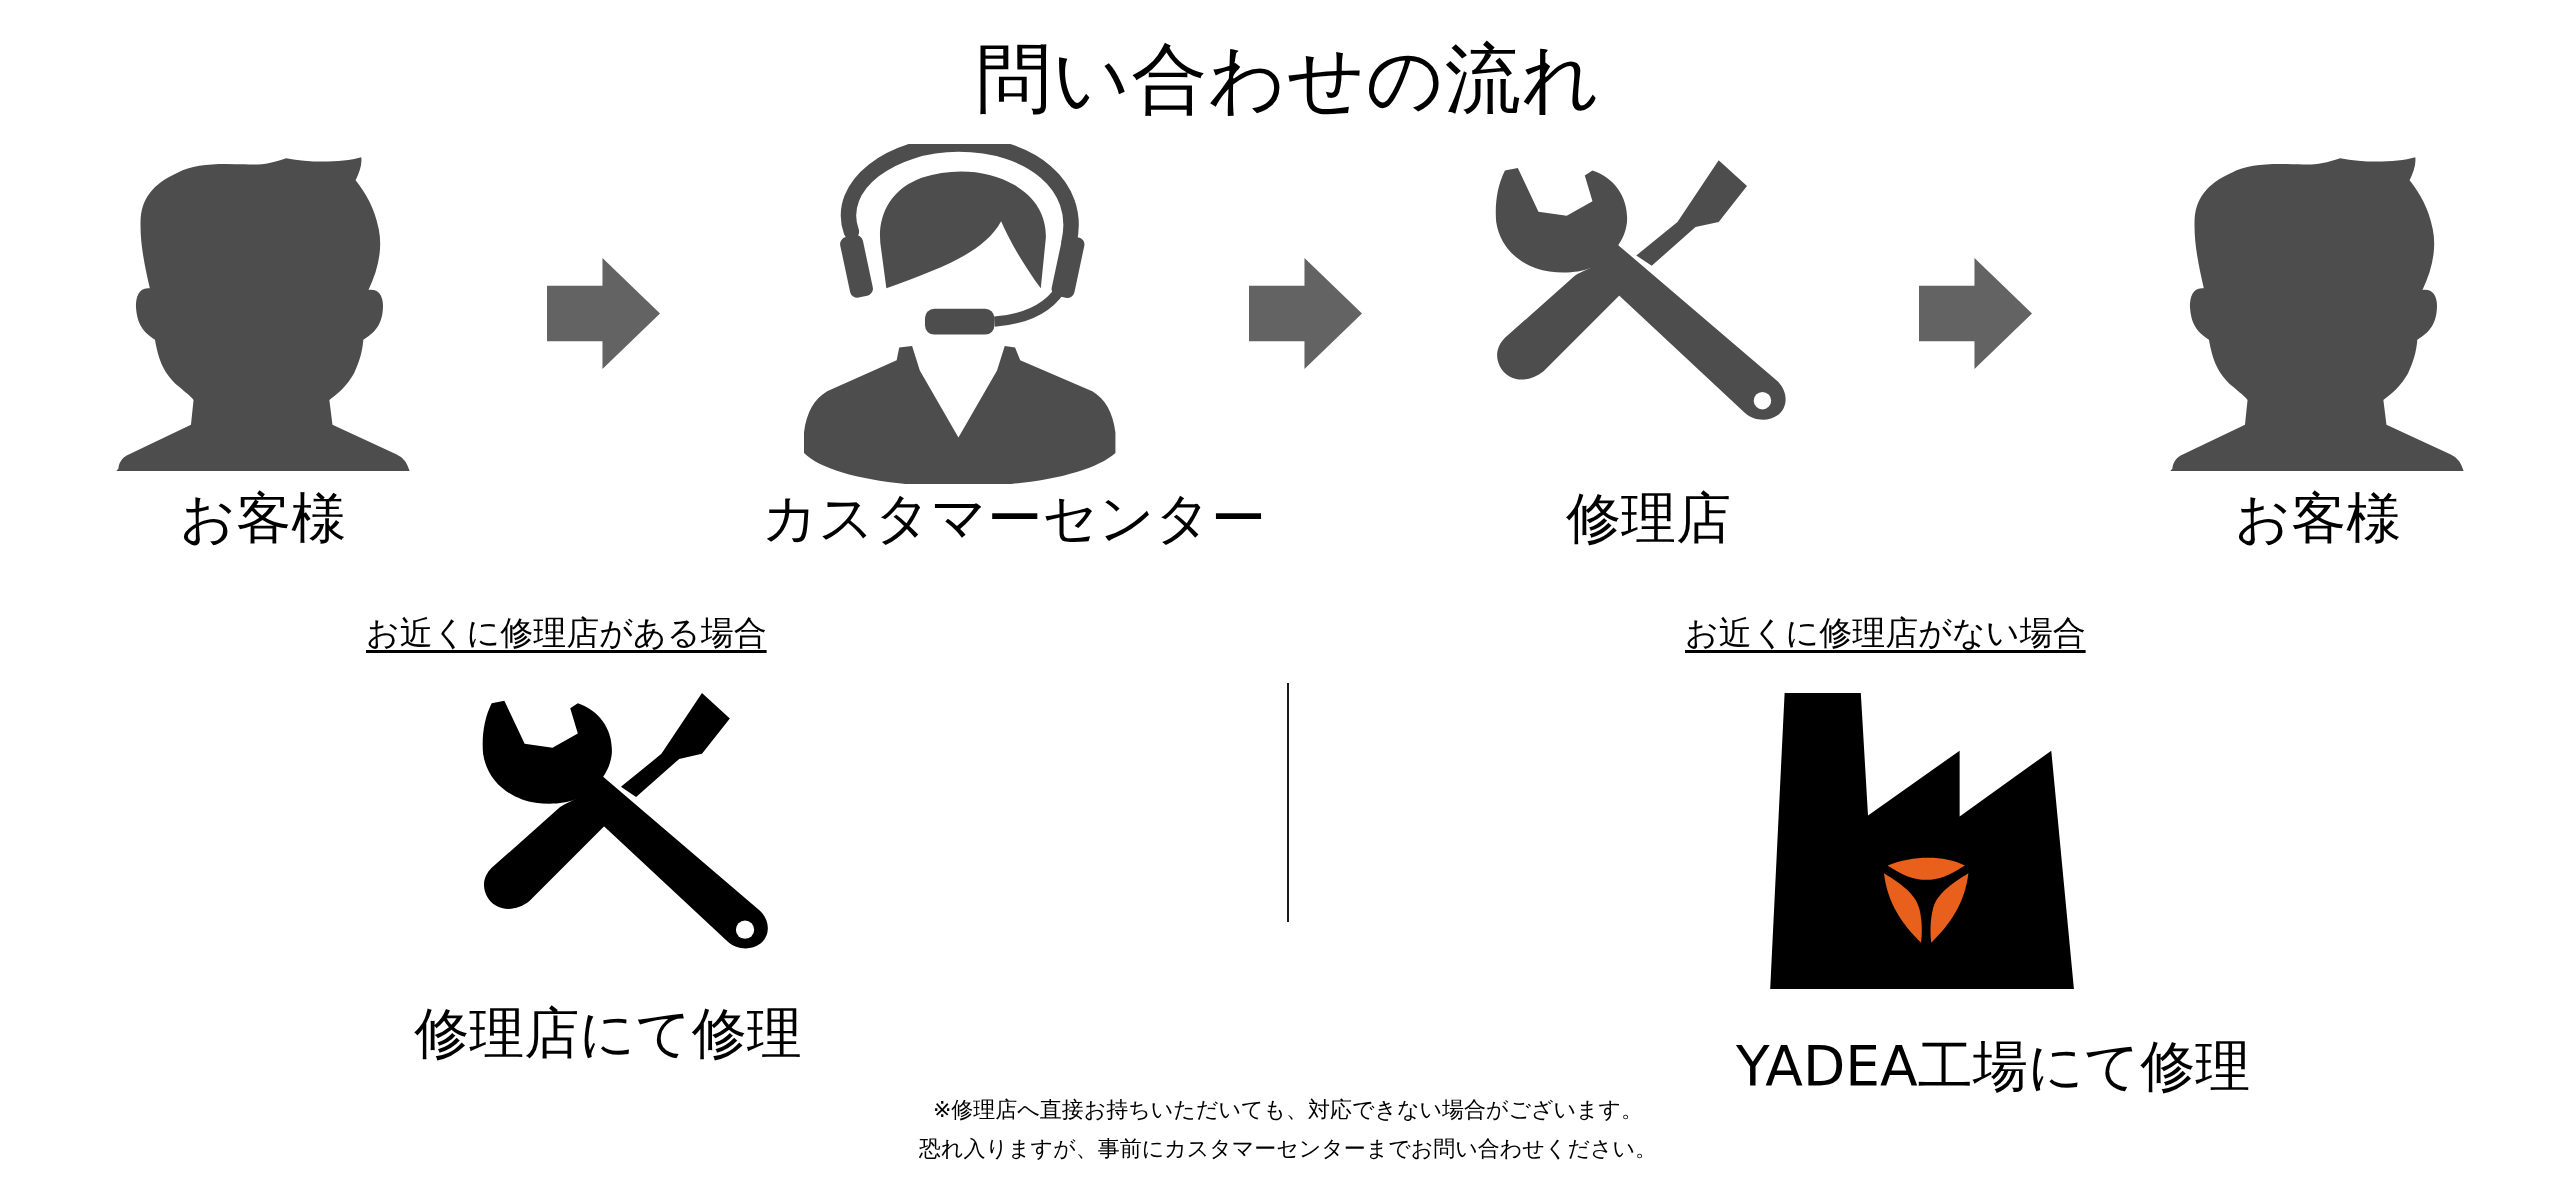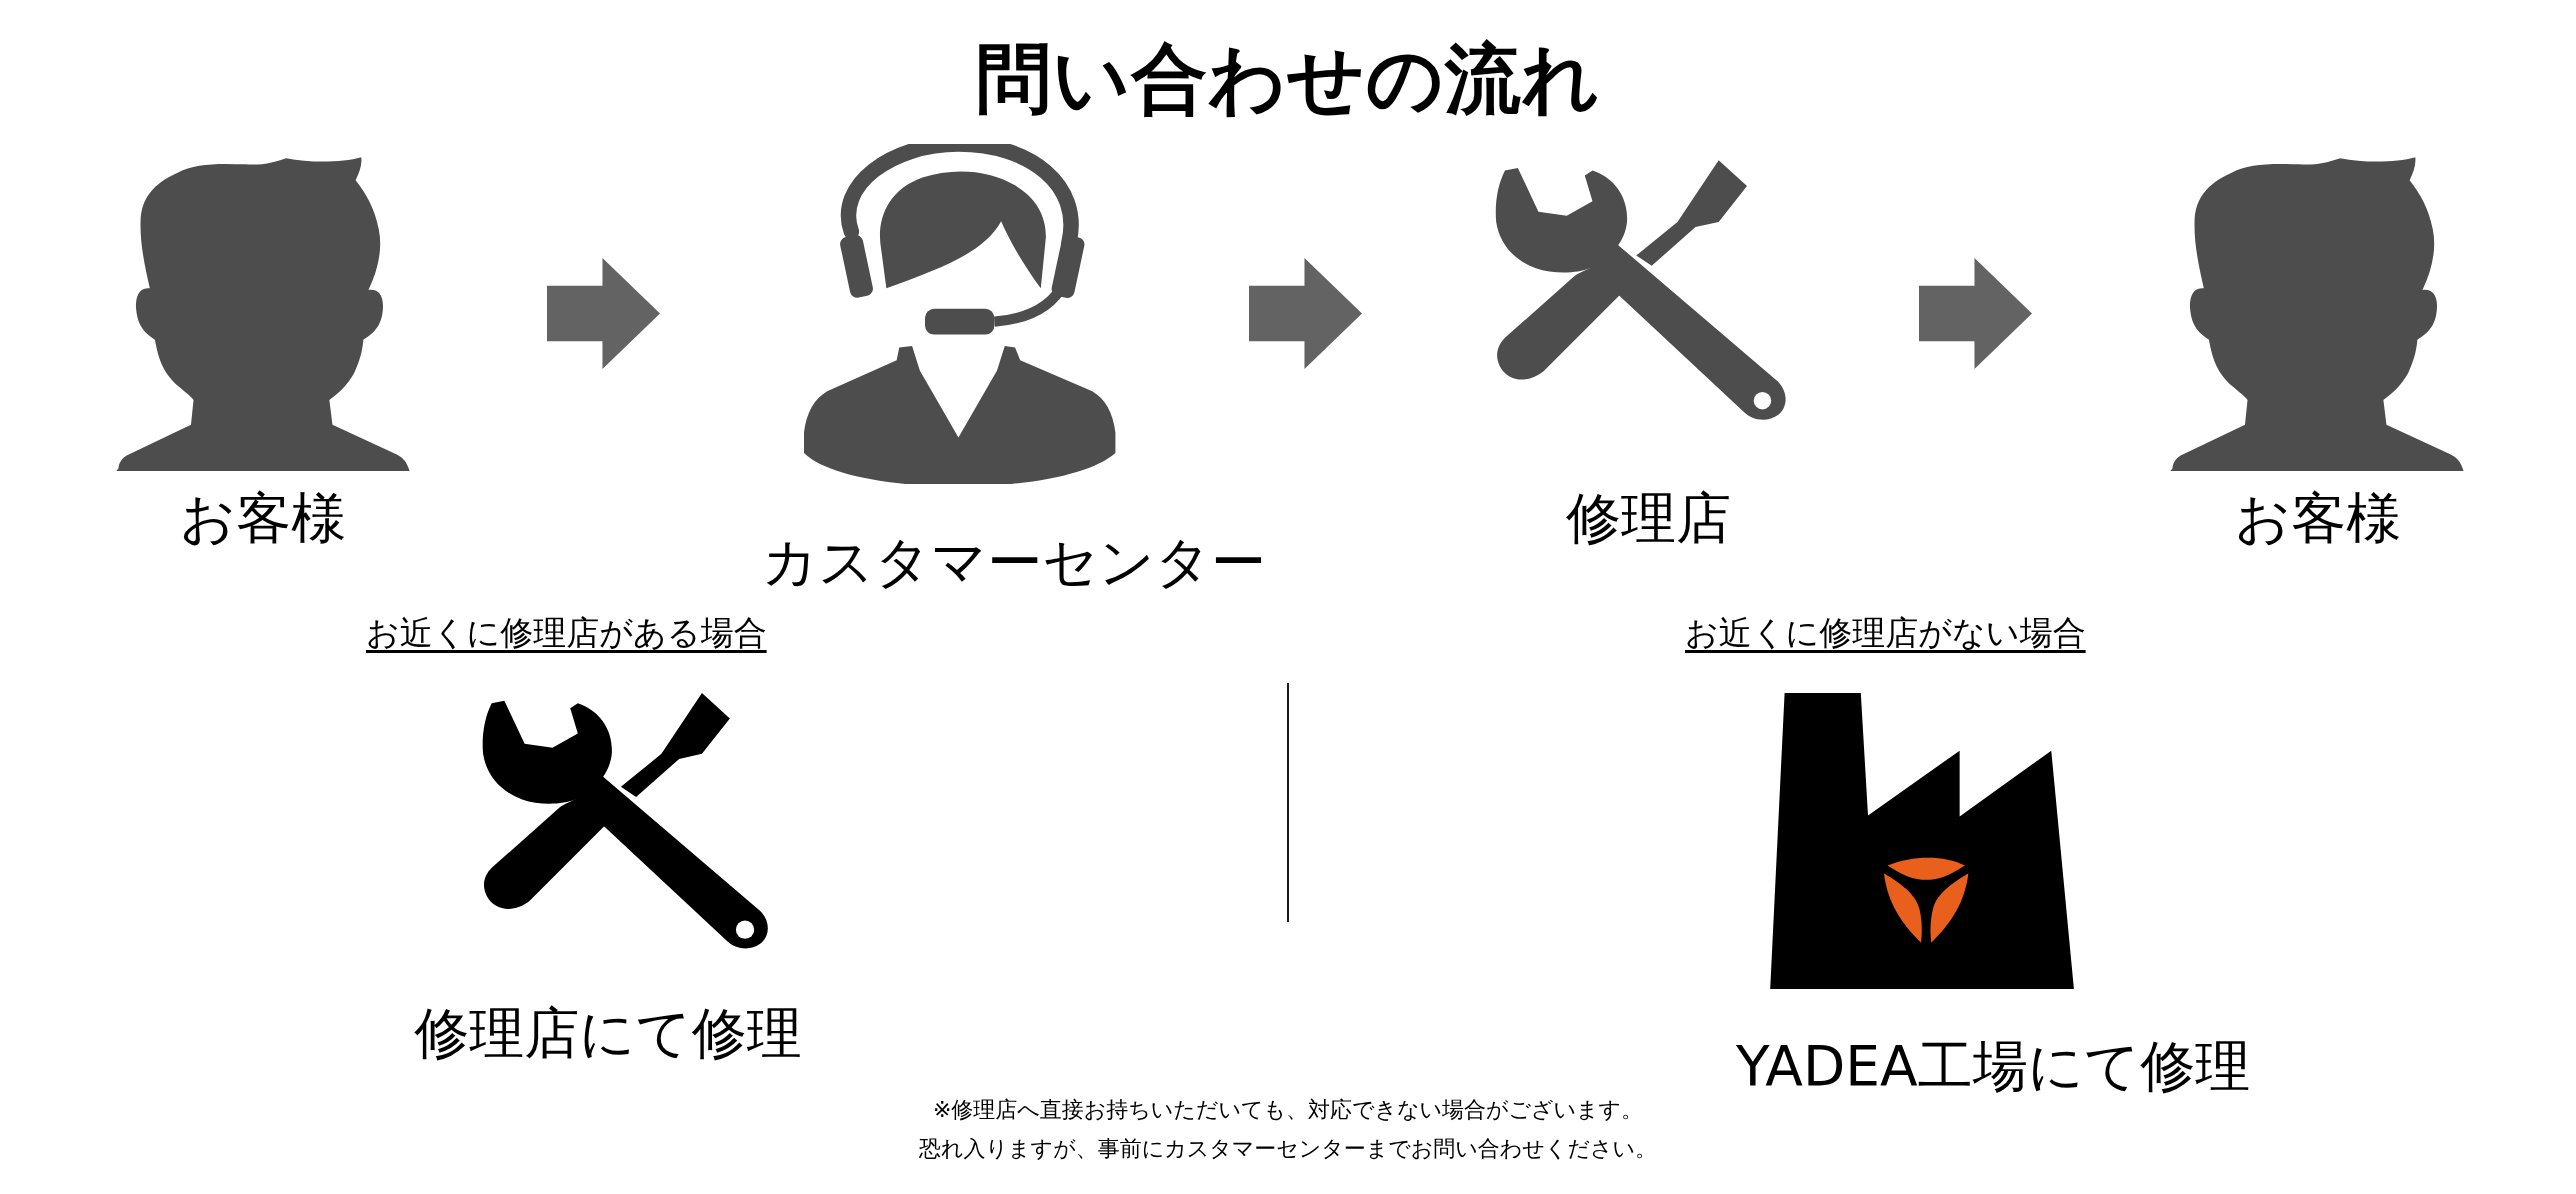--- a/index.html
+++ b/index.html
@@ -14,21 +14,21 @@
       overflow: hidden;
       font-family: "DejaVu Sans", "Liberation Sans", sans-serif;
       color: #000000;
     }
     .abs { position: absolute; }
     .title {
       left: 0; width: 2576px; top: 32px;
       text-align: center;
       font-size: 76px;
       line-height: 93px;
-      font-weight: bold;
+      font-weight: normal;
       letter-spacing: 1px;
     }
     .icon svg { width: 100%; height: 100%; display: block; }
     .label {
       text-align: center;
       font-size: 55px;
       line-height: 52px;
       white-space: nowrap;
     }
     .subhead {
@@ -80,21 +80,21 @@
 
     <rect x="80" y="178" width="45" height="120" rx="14" fill="#4d4d4d" transform="rotate(-12 100 240)"></rect>
     <rect x="490" y="178" width="45" height="120" rx="14" fill="#4d4d4d" transform="rotate(12 512 240)"></rect>
 
     <path fill="none" stroke="#4d4d4d" stroke-width="20" d="M505 270 C 480 320, 430 340, 370 345"></path>
     <rect x="235" y="320" width="135" height="50" rx="18" fill="#4d4d4d"></rect>
 
     <path fill="#4d4d4d" d="M185 395 L 210 392 L 225 440 L 300 570 L 375 440 L 390 392 L 410 395 L 420 420 L 560 480 C 585 495, 600 520, 605 560 L 605 600 C 560 640, 440 665, 300 665 C 160 665, 40 640, 0 600 L 0 560 C 5 520, 20 495, 45 480 L 180 420 Z"></path>
   </svg>
 </div>
-<div class="abs label" style="left:762px; width:412px; top:492px;margin-top:44px;">カスタマーセンター</div>
+<div class="abs label" style="left:762px; width:412px; top:492px;">カスタマーセンター</div>
 
 <div class="abs icon" style="left:1249px; top:258px; width:113px; height:111px;">
   <svg viewBox="0 0 220 216">
       <polygon fill="#636363" points="0,54 108,54 108,0 220,108 108,216 108,162 0,162"></polygon>
     </svg>
 </div>
 
 <div class="abs icon" style="left:1492px; top:155px; width:304px; height:309px;">
   <svg viewBox="0 0 590 600">
     <g fill="#4d4d4d">

